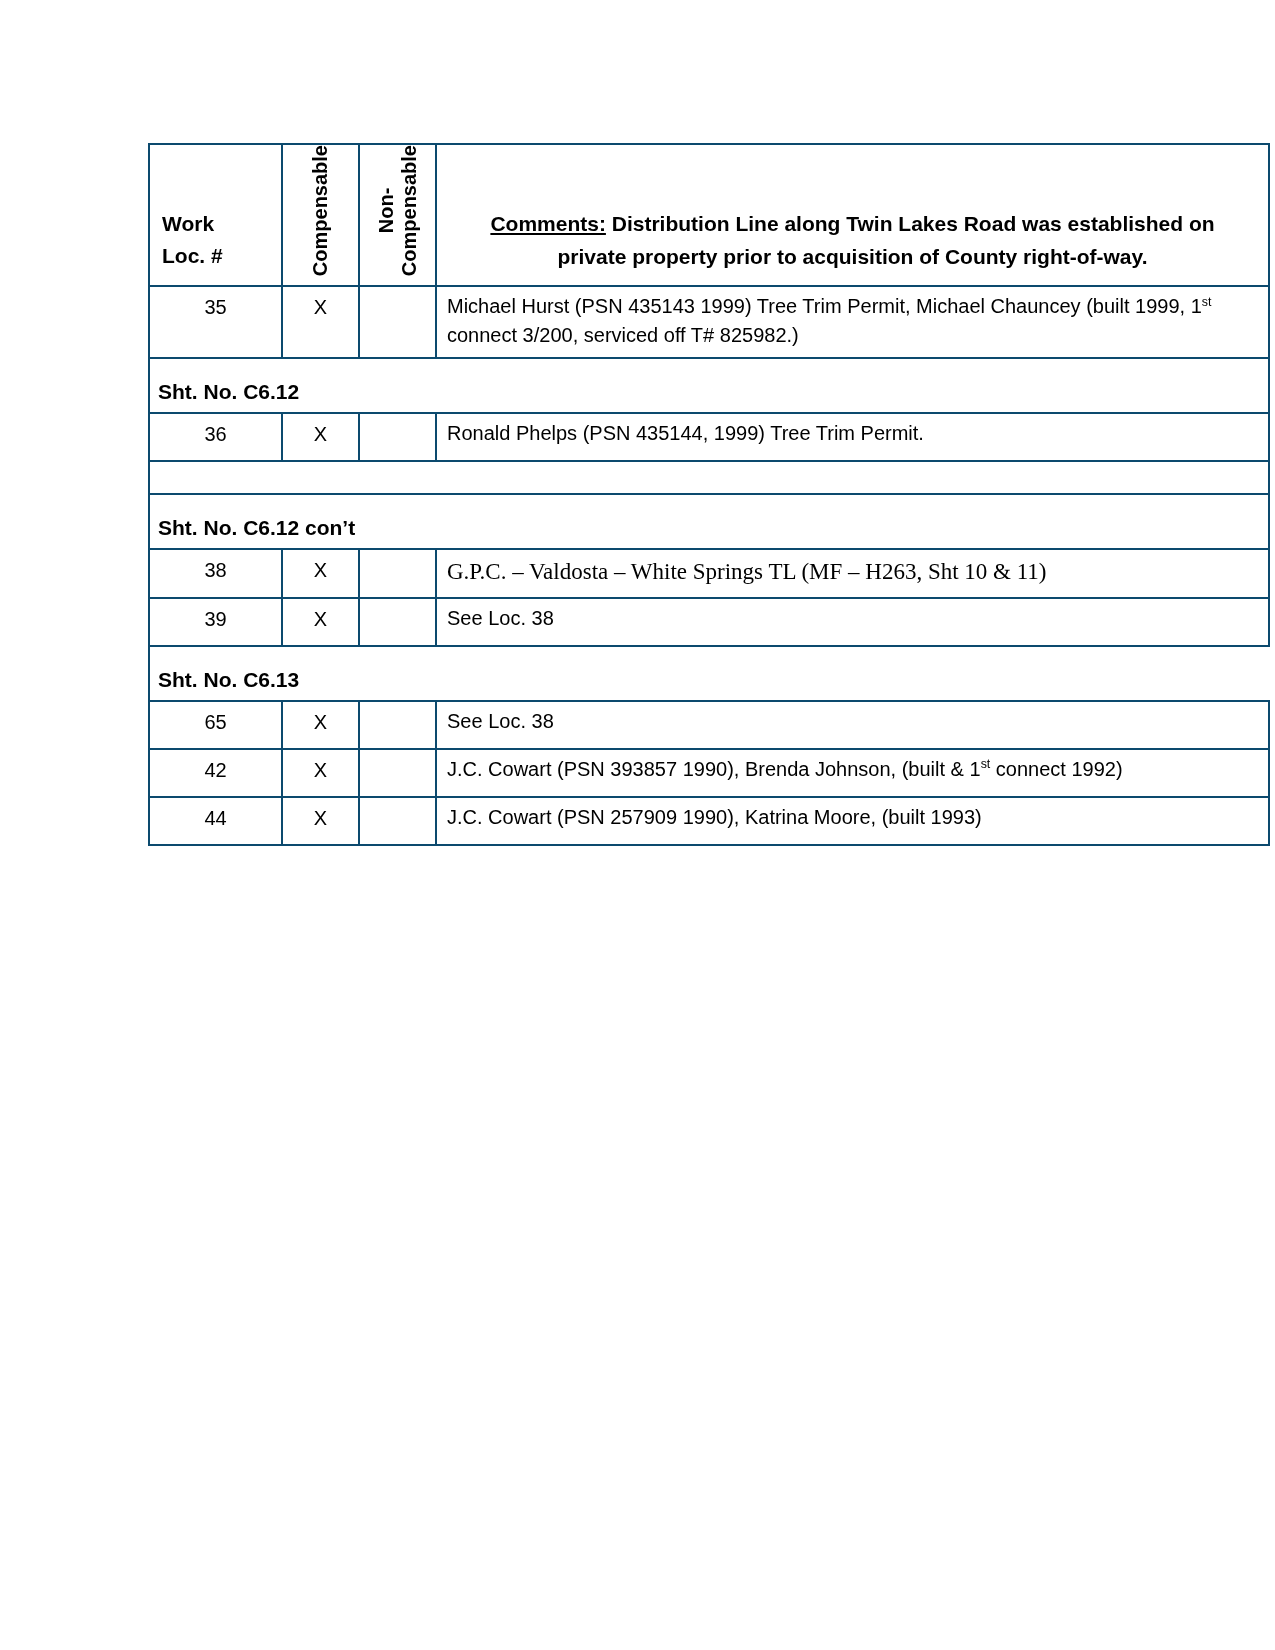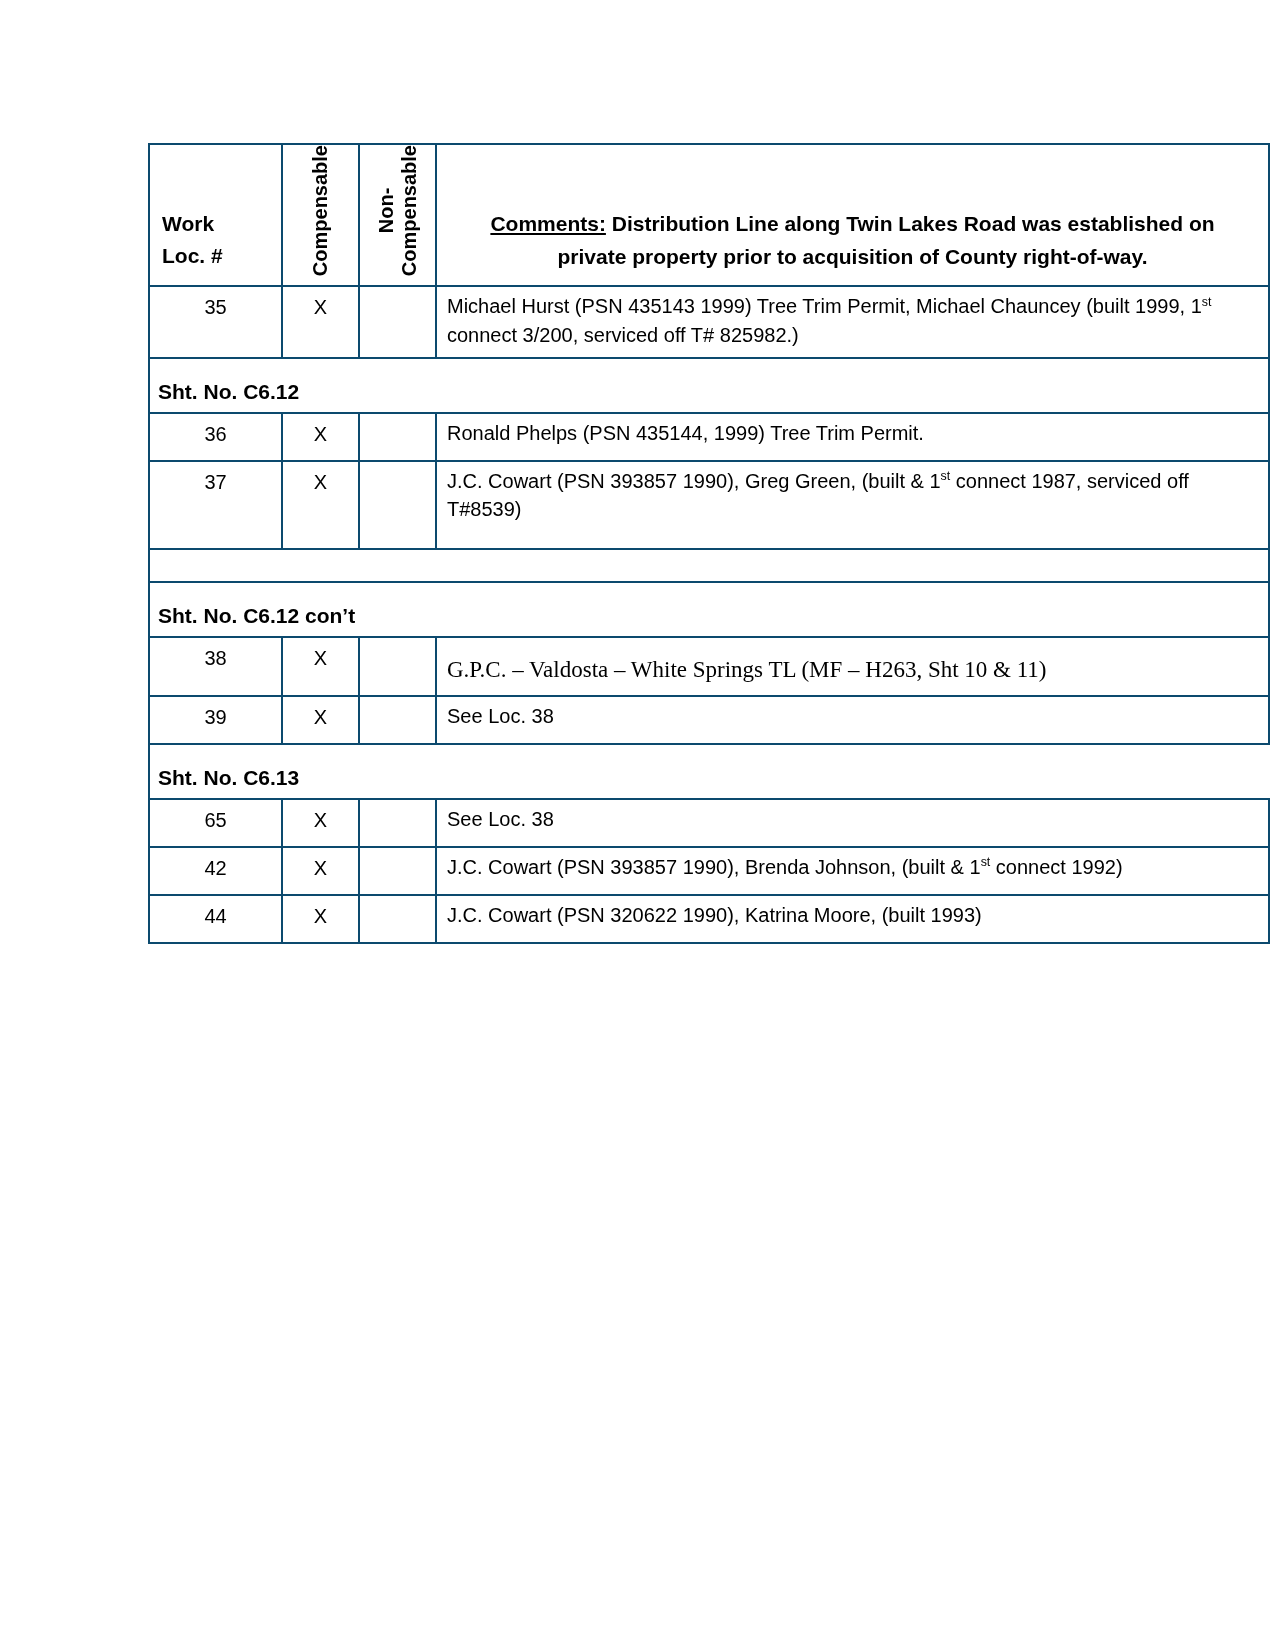--- a/index.html
+++ b/index.html
@@ -75,21 +75,21 @@
     text-align: left;
     vertical-align: top;
     font-size: 20px;
     padding: 5px 10px 8px 10px;
     line-height: 1.42;
     height: 33px;
   }
   td.cell-comment.serif {
     font-family: "Liberation Serif", serif;
     font-size: 23px;
-    padding-top: 16px;
+    padding-top: 6px;
   }
   td.cell-comment sup {
     font-size: 0.62em;
     line-height: 0;
     vertical-align: super;
     margin-top: 44px;
   }
   
   td.cell-section {
     font-weight: bold;
@@ -145,26 +145,20 @@
       <tr>
         <td class="cell-section" colspan="4">Sht. No. C6.12</td>
       </tr>
       <tr>
         <td class="cell-loc">36</td>
         <td class="cell-comp">X</td>
         <td class="cell-noncomp"></td>
         <td class="cell-comment"><span>Ronald Phelps (PSN 435144, 1999) Tree Trim Permit.</span></td>
       </tr>
       <tr>
-        <td class="cell-loc">37</td>
-        <td class="cell-comp">X</td>
-        <td class="cell-noncomp"></td>
-        <td class="cell-comment" style="padding-bottom: 24px;"><span>J.C. Cowart (PSN 393857 1990), Greg Green, (built &amp; 1</span><sup>st</sup><span> connect 1987, serviced off</span><br><span>T#8539)</span></td>
-      </tr>
-      <tr>
         <td class="cell-empty" colspan="4"></td>
       </tr>
       <tr>
         <td class="cell-section" colspan="4">Sht. No. C6.12 con’t</td>
       </tr>
       <tr>
         <td class="cell-loc">38</td>
         <td class="cell-comp">X</td>
         <td class="cell-noncomp"></td>
         <td class="cell-comment serif"><span>G.P.C. – Valdosta – White Springs TL (MF – H263, Sht 10 &amp; 11)</span></td>
@@ -187,16 +181,16 @@
       <tr>
         <td class="cell-loc">42</td>
         <td class="cell-comp">X</td>
         <td class="cell-noncomp"></td>
         <td class="cell-comment"><span>J.C. Cowart (PSN 393857 1990), Brenda Johnson, (built &amp; 1</span><sup>st</sup><span> connect 1992)</span></td>
       </tr>
       <tr>
         <td class="cell-loc">44</td>
         <td class="cell-comp">X</td>
         <td class="cell-noncomp"></td>
-        <td class="cell-comment"><span>J.C. Cowart (PSN 320622 1990), Katrina Moore, (built 1993)</span></td>
+        <td class="cell-comment"><span>J.C. Cowart (PSN 257909 1990), Katrina Moore, (built 1993)</span></td>
       </tr>
     </tbody>
 </table>
 
 </body></html>

